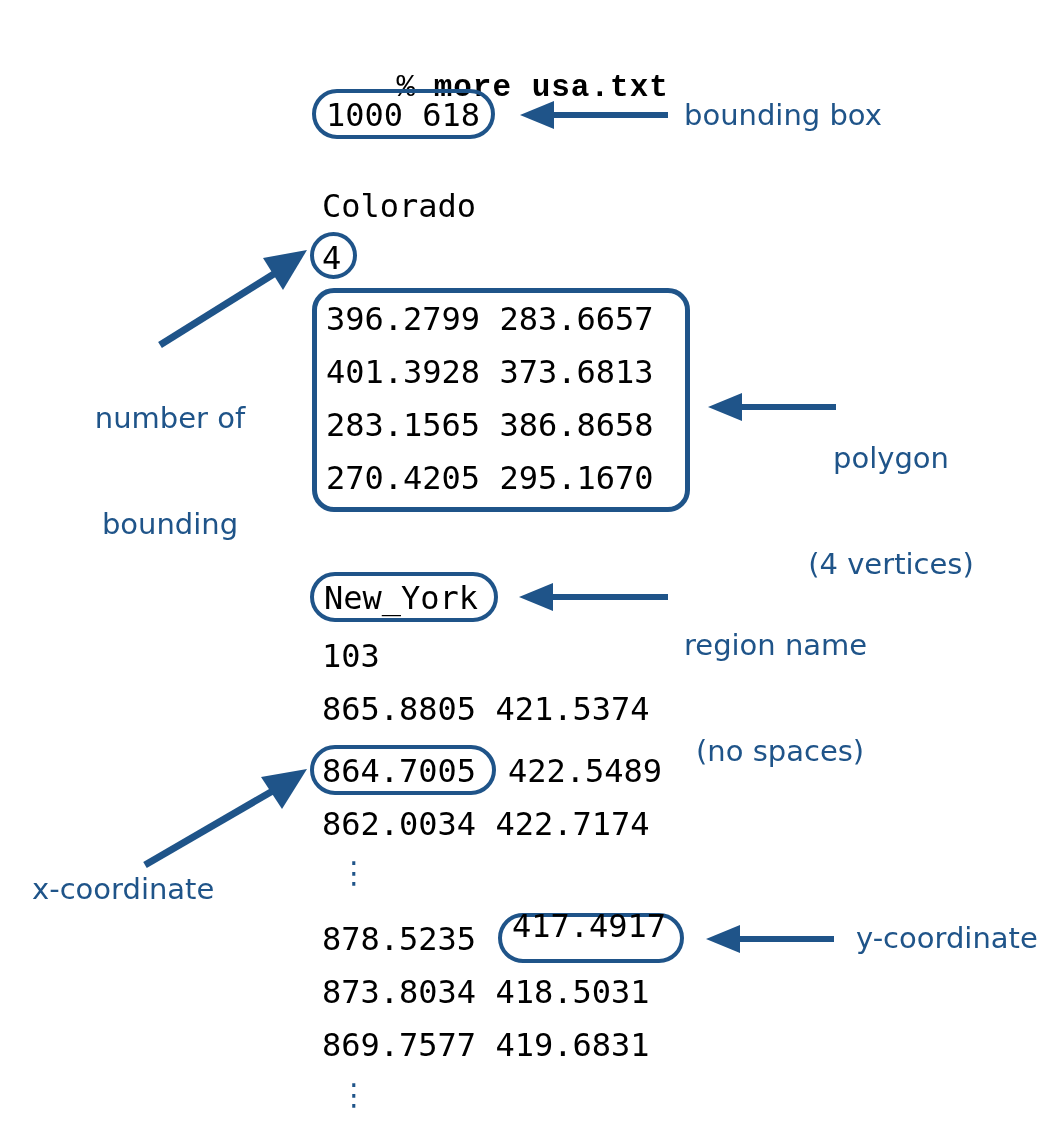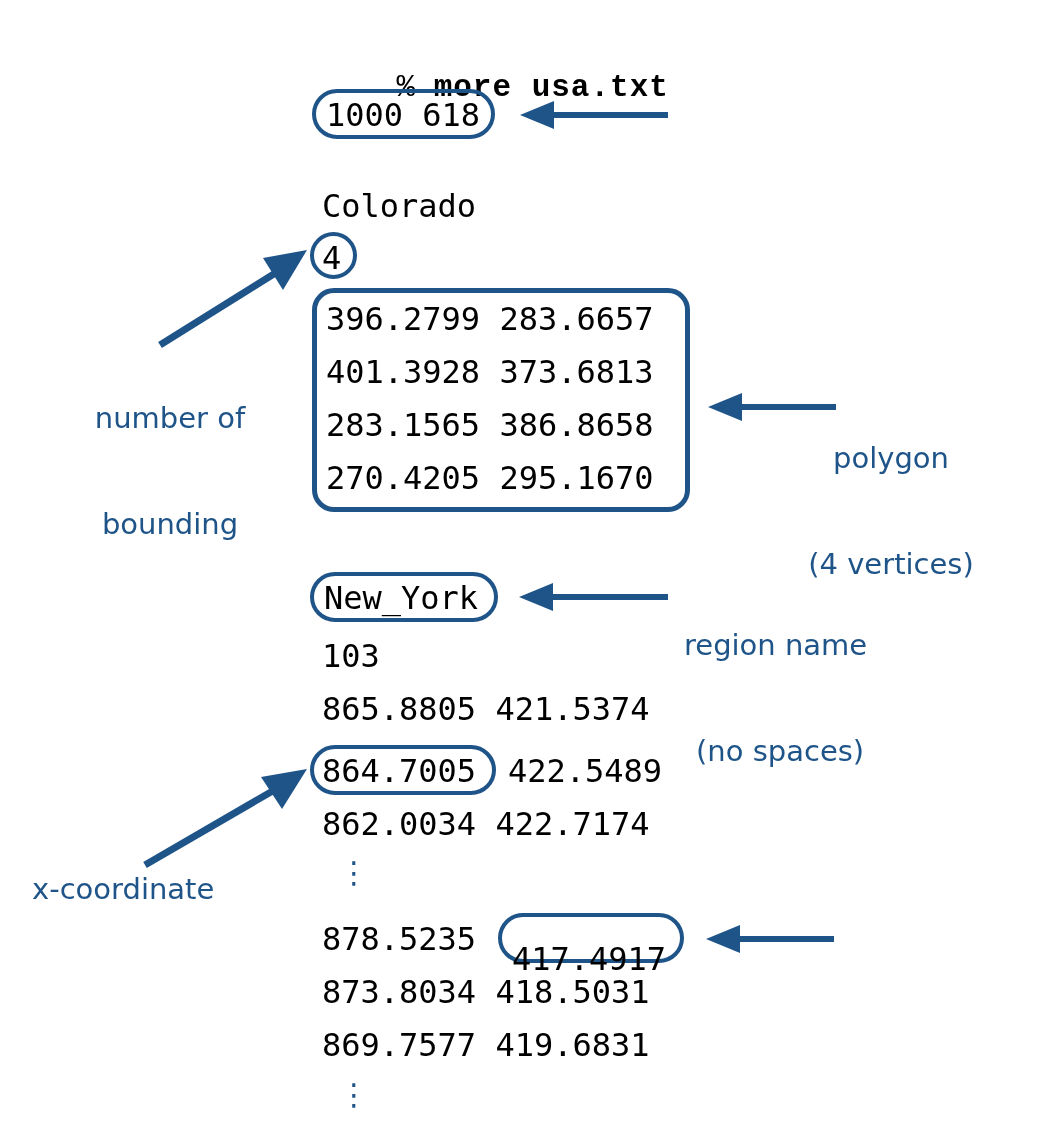--- a/index.html
+++ b/index.html
@@ -98,20 +98,21 @@
   </div>
 
   <div class="pill" style="left:312px; top:89px; width:183px; height:50px;"></div>
   <div class="mono" style="left:326px; top:99px;">1000 618</div>
 
   <svg class="arrow" style="left:520px; top:98px;" width="150" height="36" viewBox="0 0 150 36">
     <line x1="30" y1="17" x2="148" y2="17" stroke="#1f5489" stroke-width="6"></line>
     <polygon points="0,17 34,3 34,31" fill="#1f5489"></polygon>
   </svg>
 
+  <div class="anno" style="left:684px; top:98px;">bounding box</div>
 
   <div class="mono" style="left:322px; top:190px;">Colorado</div>
 
   <div class="circle" style="left:310px; top:232px; width:47px; height:47px;"></div>
   <div class="mono" style="left:322px; top:242px;">4</div>
 
   <svg class="arrow" style="left:150px; top:245px;" width="160" height="110" viewBox="0 0 160 110">
     <line x1="10" y1="100" x2="135" y2="22" stroke="#1f5489" stroke-width="7"></line>
     <polygon points="157,5 113,13 133,45" fill="#1f5489"></polygon>
   </svg>
@@ -165,26 +166,27 @@
     <line x1="10" y1="100" x2="148" y2="20" stroke="#1f5489" stroke-width="7"></line>
     <polygon points="172,4 126,12 147,44" fill="#1f5489"></polygon>
   </svg>
 
   <div class="anno" style="left:32px; top:872px;">x-coordinate</div>
 
   <div class="vdots" style="left:339px; top:858px;">⋮</div>
 
   <div class="pill" style="left:498px; top:913px; width:186px; height:50px;"></div>
   <div class="mono" style="left:322px; top:923px;">878.5235</div>
-  <div class="mono" style="left:512px; top:943px;">417.4917</div>
+  <div class="mono" style="left:512px; top:910px;">417.4917</div>
 
   <svg class="arrow" style="left:706px; top:922px;" width="130" height="36" viewBox="0 0 130 36">
     <line x1="30" y1="17" x2="128" y2="17" stroke="#1f5489" stroke-width="6"></line>
     <polygon points="0,17 34,3 34,31" fill="#1f5489"></polygon>
   </svg>
 
+  <div class="anno" style="left:856px; top:921px;">y-coordinate</div>
 
   <div class="mono" style="left:322px; top:976px;">873.8034 418.5031</div>
   <div class="mono" style="left:322px; top:1029px;">869.7577 419.6831</div>
 
   <div class="vdots" style="left:339px; top:1080px;">⋮</div>
 
 </div>
 
 </body></html>

